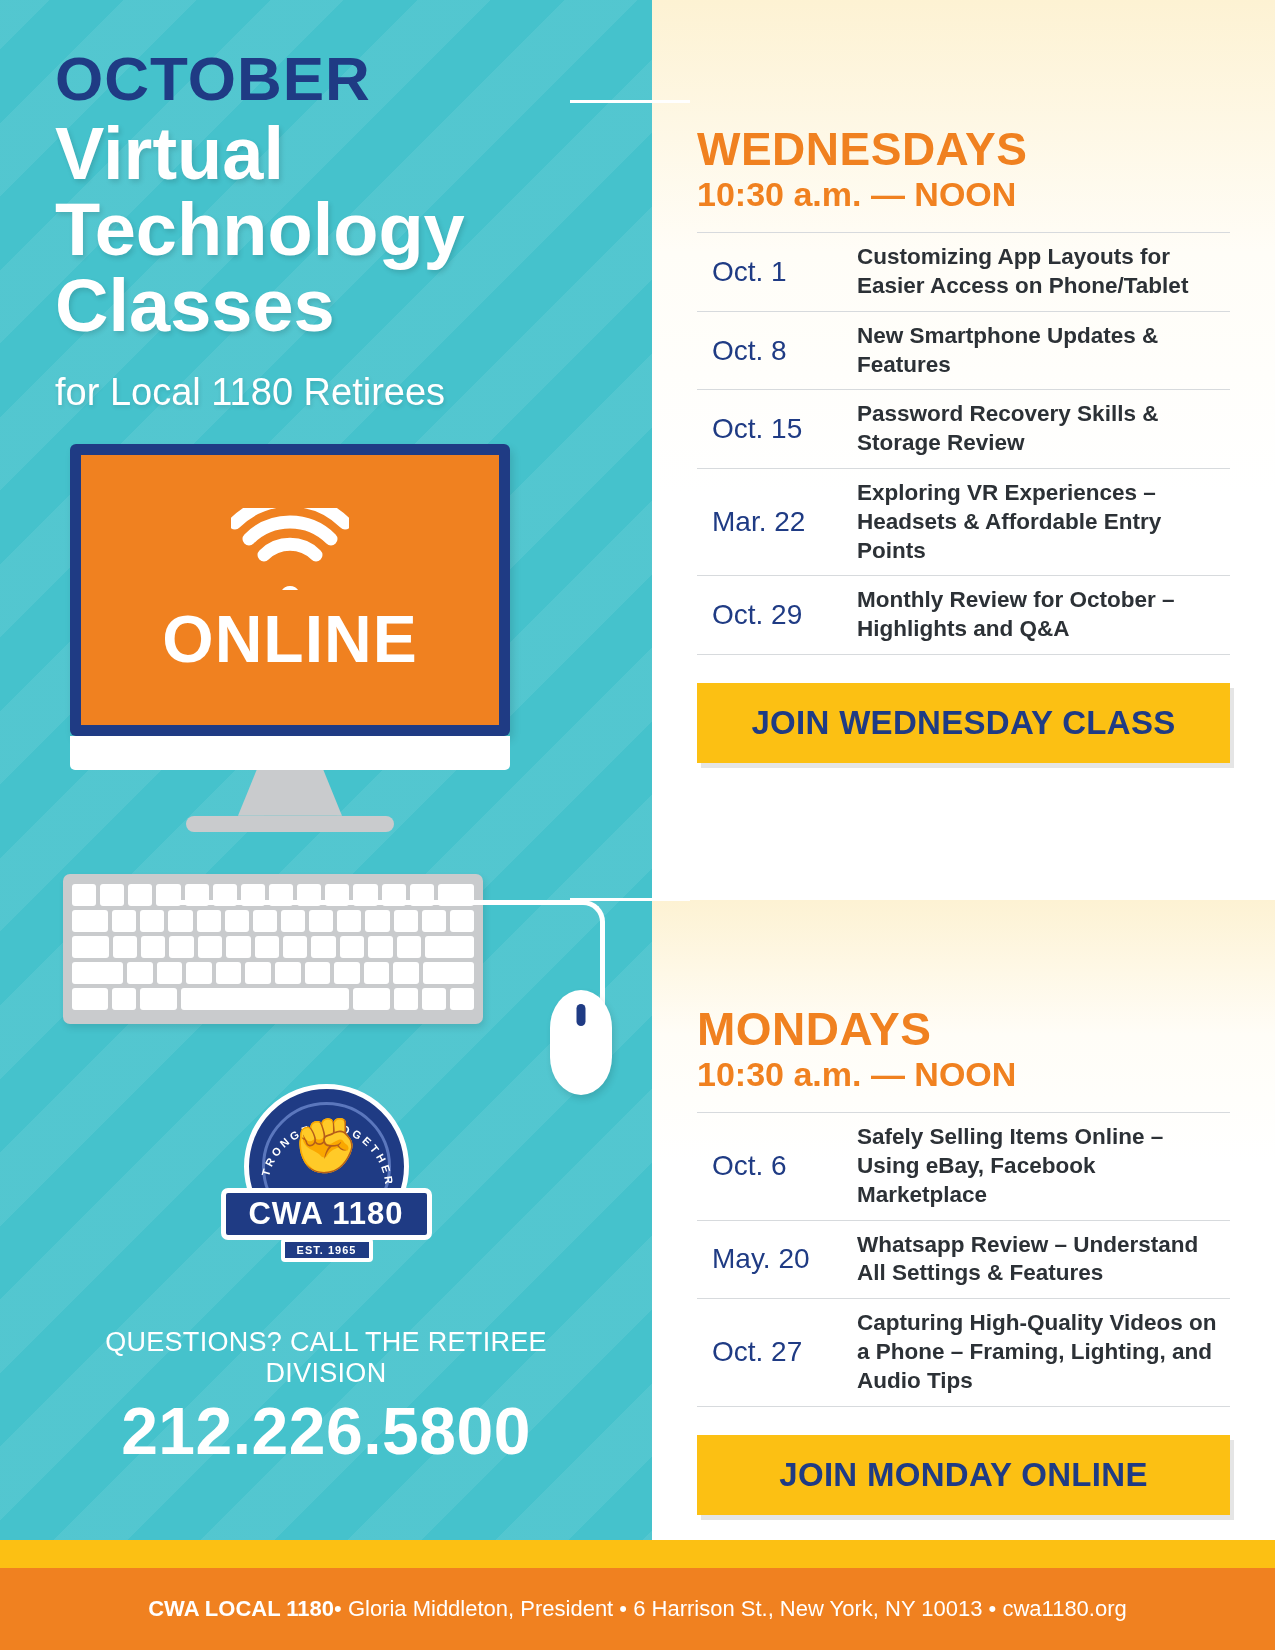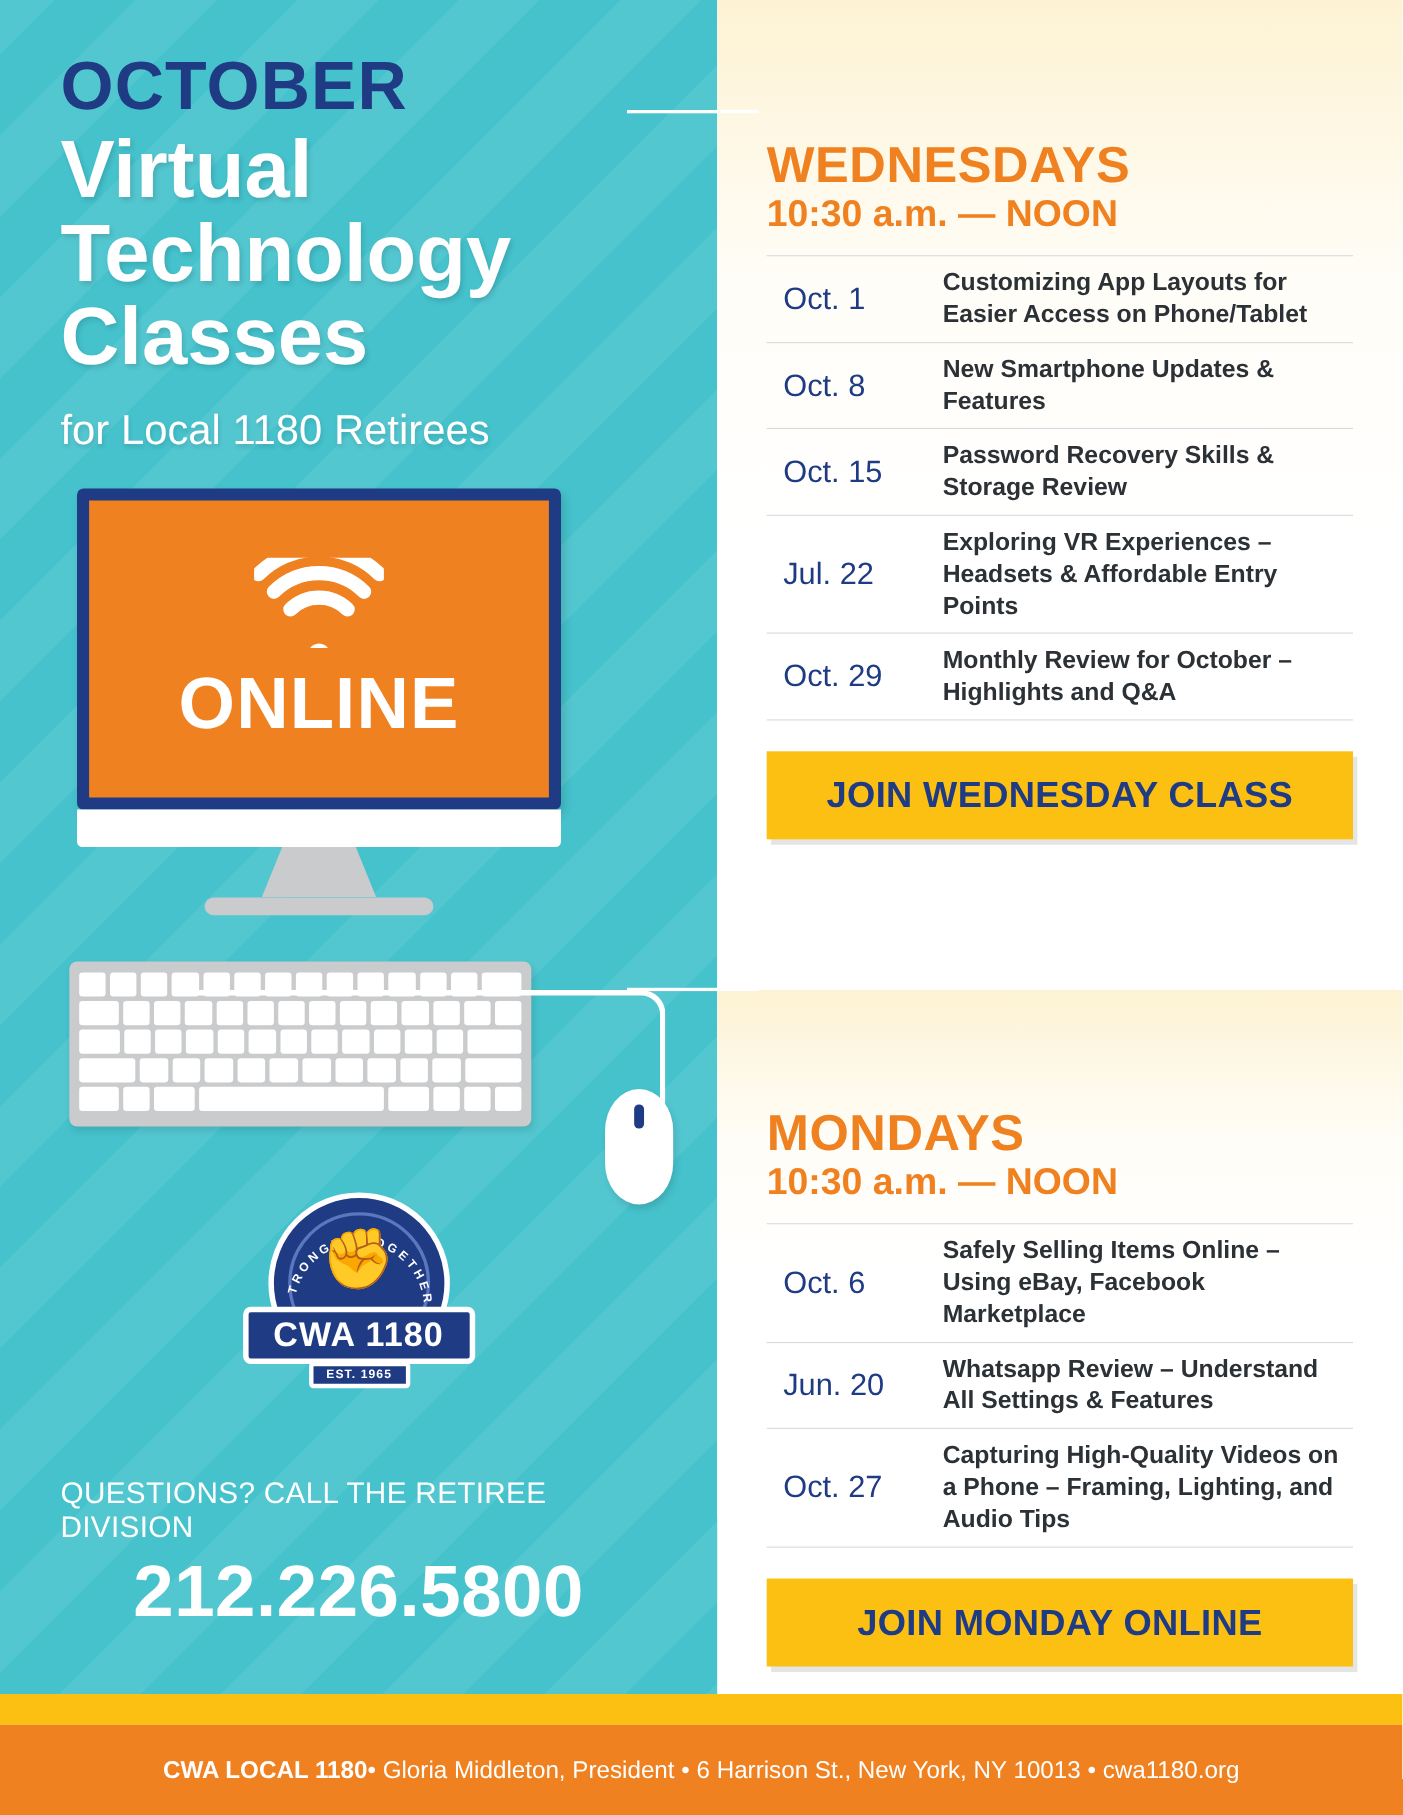--- a/index.html
+++ b/index.html
@@ -194,22 +194,22 @@
     color: #ffffff; font-weight: bold; font-size: 11px; letter-spacing: 1px;
   }
   .fist {
     position: absolute; left: 50%; transform: translateX(-50%);
     top: 34px;
     font-size: 54px; color: #ffffff; line-height: 1;
   }
 
   
   .questions {
-    margin-top: 68px;
-    text-align: left;
+    margin-top: 53px;
+    text-align: center;
     color: #ffffff;
     font-size: 27px;
     letter-spacing: 0.3px;
   }
   .phone {
     margin-top: 4px;
     text-align: center;
     color: #ffffff;
     font-size: 66px;
     font-weight: bold;
@@ -474,21 +474,21 @@
         </div>
         <div class="row">
           <div class="row-date">Oct. 8</div>
           <div class="row-desc">New Smartphone Updates &amp; Features</div>
         </div>
         <div class="row">
           <div class="row-date">Oct. 15</div>
           <div class="row-desc">Password Recovery Skills &amp; Storage Review</div>
         </div>
         <div class="row">
-          <div class="row-date">Jul. 22</div>
+          <div class="row-date">Mar. 22</div>
           <div class="row-desc">Exploring VR Experiences – Headsets &amp; Affordable Entry Points</div>
         </div>
         <div class="row">
           <div class="row-date">Oct. 29</div>
           <div class="row-desc">Monthly Review for October – Highlights and Q&amp;A</div>
         </div>
       </div>
       <button class="cta">JOIN WEDNESDAY CLASS</button>
     </div>
   </div>
@@ -496,21 +496,21 @@
   <div class="right-bottom">
     <div class="sect" style="padding-top:105px;">
       <div class="day-head">MONDAYS</div>
       <div class="day-time">10:30 a.m. — NOON</div>
       <div class="rows">
         <div class="row">
           <div class="row-date">Oct. 6</div>
           <div class="row-desc">Safely Selling Items Online – Using eBay, Facebook Marketplace</div>
         </div>
         <div class="row">
-          <div class="row-date">Jun. 20</div>
+          <div class="row-date">May. 20</div>
           <div class="row-desc">Whatsapp Review – Understand All Settings &amp; Features</div>
         </div>
         <div class="row">
           <div class="row-date">Oct. 27</div>
           <div class="row-desc">Capturing High-Quality Videos on a Phone – Framing, Lighting, and Audio Tips</div>
         </div>
       </div>
       <button class="cta">JOIN MONDAY ONLINE</button>
     </div>
   </div>

